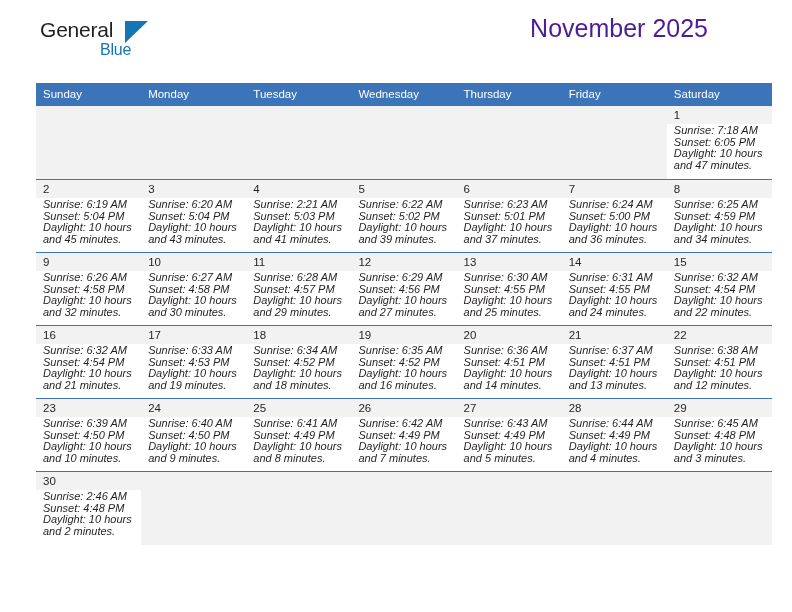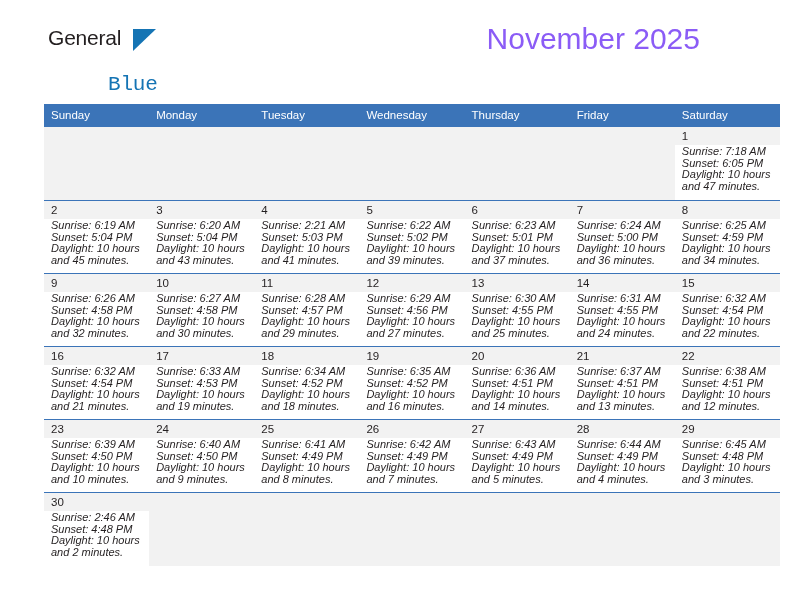--- a/index.html
+++ b/index.html
@@ -12,21 +12,21 @@
     height: 612px;
     background: #ffffff;
     font-family: "Liberation Sans", sans-serif;
     color: #231f20;
     overflow: hidden;
   }
   .page {
     position: relative;
     width: 744px;
     height: 612px;
-    padding: 16px;
+    padding: 8px;
   }
 
   
   .header {
     position: relative;
     height: 75px;
     margin: 0 28px 0 28px;
   }
   .logo {
     position: absolute;
@@ -50,55 +50,54 @@
     top: 3px;
     width: 0;
     height: 0;
     border-left: 23px solid #1574b4;
     border-bottom: 22px solid transparent;
   }
   .logo-blue {
     position: absolute;
     left: 60px;
     top: 23px;
-    font-size: 21px;
+    font-size: 16px;
     color: #1574b4;
     letter-spacing: -0.2px;
-    font-family: Liberation Mono, monospace;
-    margin-top: 24px;
+    font-family: Liberation Sans, sans-serif;
   }
   .logo-divider {
     position: absolute;
     left: 83px;
     top: 24px;
     width: 2px;
     height: 22px;
     background: #ffffff;
   }
   .title {
     position: absolute;
     right: 0;
     top: 6px;
-    font-size: 30px;
+    font-size: 25px;
     font-weight: normal;
-    color: #8b5cf6;
+    color: #4c1d95;
     white-space: nowrap;
   }
   .subtitle {
     position: absolute;
     right: 0;
     top: 48px;
     font-size: 14.5px;
     color: #231f20;
     white-space: nowrap;
   }
 
   
   .cal {
-    margin: 13px 28px;
+    margin: 0 28px;
     width: 736px;
     border-collapse: collapse;
     table-layout: fixed;
   }
   .cal col { width: 105.14px; }
   .cal thead th {
     background: #3b74b8;
     color: #ffffff;
     font-size: 11.5px;
     font-weight: normal;

